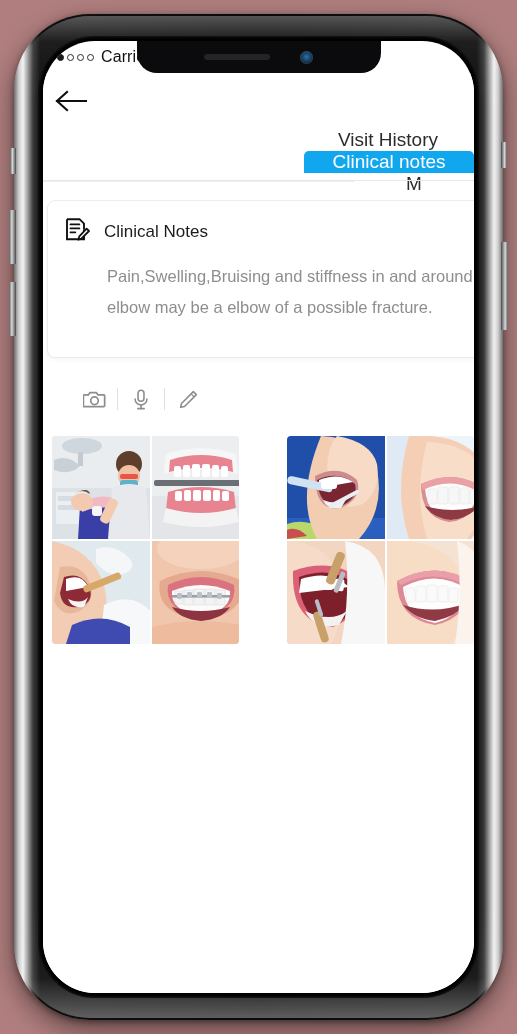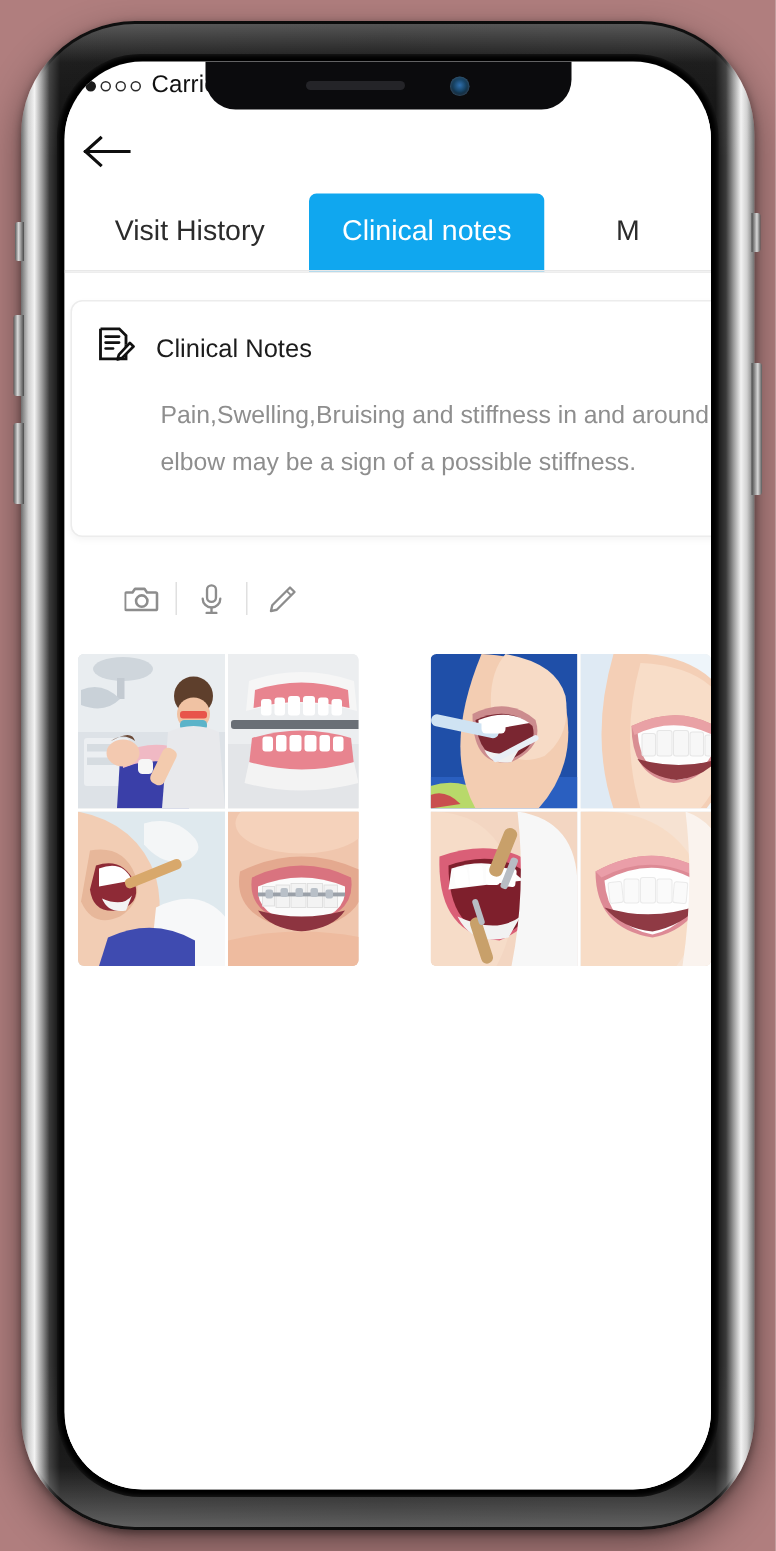--- a/index.html
+++ b/index.html
@@ -185,20 +185,21 @@
     justify-content: center;
   }
 
   
   .tabs {
     display: flex;
     align-items: flex-end;
     height: 52px;
     padding-left: 4px;
     position: relative;
+    flex-direction: column;
   }
   .tab {
     height: 52px;
     display: flex;
     align-items: center;
     justify-content: center;
     font-size: 19px;
     color: #2c2c2c;
     background: #fff;
     border-radius: 5px 5px 0 0;
@@ -377,21 +378,21 @@
                 <line x1="6.4" y1="7.4" x2="15.4" y2="7.4" stroke="#111" stroke-width="1.7" stroke-linecap="round"></line>
                 <line x1="6.4" y1="11.4" x2="15.4" y2="11.4" stroke="#111" stroke-width="1.7" stroke-linecap="round"></line>
                 <line x1="6.4" y1="15.3" x2="11.4" y2="15.3" stroke="#111" stroke-width="1.7" stroke-linecap="round"></line>
                 <path d="M22.6 11.6 L25.0 14.0 L17.4 21.6 L14.3 22.6 L15.3 19.4 Z" fill="#fff" stroke="#111" stroke-width="1.8" stroke-linejoin="round"></path>
               </svg>
             </span>
             <div class="note-title">Clinical Notes</div>
           </div>
           <div class="note-body">
             <div>Pain,Swelling,Bruising and stiffness in and around t</div>
-            <div>elbow may be a sign of a possible stiffness.</div>
+            <div>elbow may be a elbow of a possible fracture.</div>
           </div>
         </div>
       </div>
 
       <div class="actions">
         <div class="action-btn">
           <svg viewBox="0 0 24 20" width="23" height="19" aria-hidden="true">
             <path d="M1.3 5.2 h4.2 l1.8-2.5 h6.6 l1.8 2.5 h6.0 a1 1 0 0 1 1 1 v10.4 a1 1 0 0 1 -1 1 h-20.4 a1 1 0 0 1 -1 -1 V6.2 a1 1 0 0 1 1 -1 z" fill="none" stroke="#8d8d8d" stroke-width="1.8" stroke-linejoin="round"></path>
             <circle cx="12" cy="11.3" r="4.0" fill="none" stroke="#8d8d8d" stroke-width="1.8"></circle>
           </svg>

